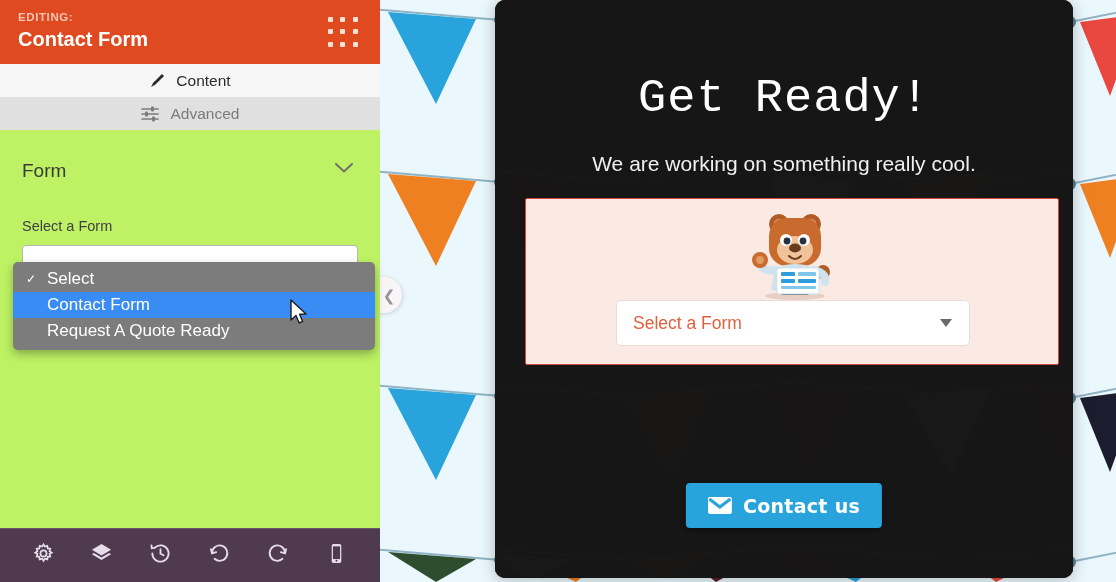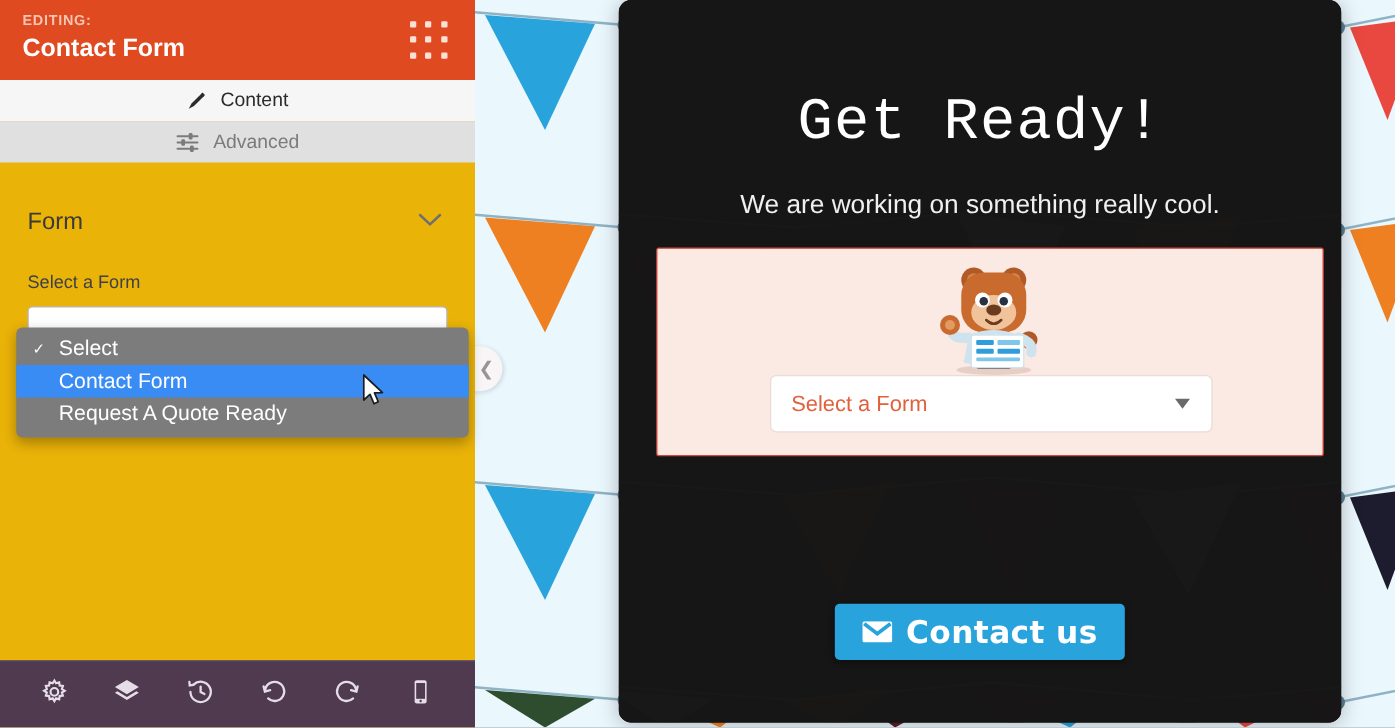--- a/index.html
+++ b/index.html
@@ -8,21 +8,21 @@
     overflow: hidden;
     font-family: "Liberation Sans", sans-serif;
     background: #eaf7fd;
   }
   #app { position: relative; width: 1116px; height: 582px; }
 
   
   .sidebar {
     position: absolute; left: 0; top: 0;
     width: 380px; height: 582px;
-    background: #eab308;
+    background: #bef264;
     z-index: 40;
     overflow: visible;
   }
   .sb-header {
     position: relative;
     height: 64px;
     background: #e04a20;
     padding: 10px 16px 0 18px;
   }
   .sb-header .eyebrow {
@@ -62,21 +62,21 @@
     font-size: 15.5px;
     cursor: pointer;
     user-select: none;
   }
   .sb-tab.active { background: #f7f6f7; color: #2b2b2b; font-weight: 400; }
   .sb-tab.inactive { background: #e1e0e1; color: #7b7b7b; gap: 12px; }
   .sb-tab svg { display: block; }
 
   .panel-body { padding: 0 22px; }
   .section-head {
-    display: flex; align-items: center; justify-content: space-between;
+    display: flex; align-items: flex-start; justify-content: space-between;
     padding: 30px 0 0 0;
     height: 66px;
   }
   .section-head .section-title {
     font-size: 19px; color: #3a3a3a; font-weight: 400;
   }
   .chev-toggle { color: #6f6f6f; cursor: pointer; padding-right: 4px; }
 
   .field-label {
     font-size: 14.5px; color: #40404a;
@@ -221,21 +221,21 @@
     background: #29a3dc;
     border-radius: 4px;
     display: flex; align-items: center; gap: 11px;
     padding: 0 22px;
     box-shadow: 0 2px 5px rgba(0,0,0,0.35);
     cursor: pointer;
     z-index: 6;
   }
   .contact-btn .cb-label {
     font-family: "DejaVu Sans", sans-serif;
-    color: #ffffff; font-size: 25px; font-weight: 700;
+    color: #ffffff; font-size: 19px; font-weight: 700;
     letter-spacing: 0.3px;
   }
 </style>
 </head>
 <body>
 
 <div id="app">
 
   <div class="preview">
 

